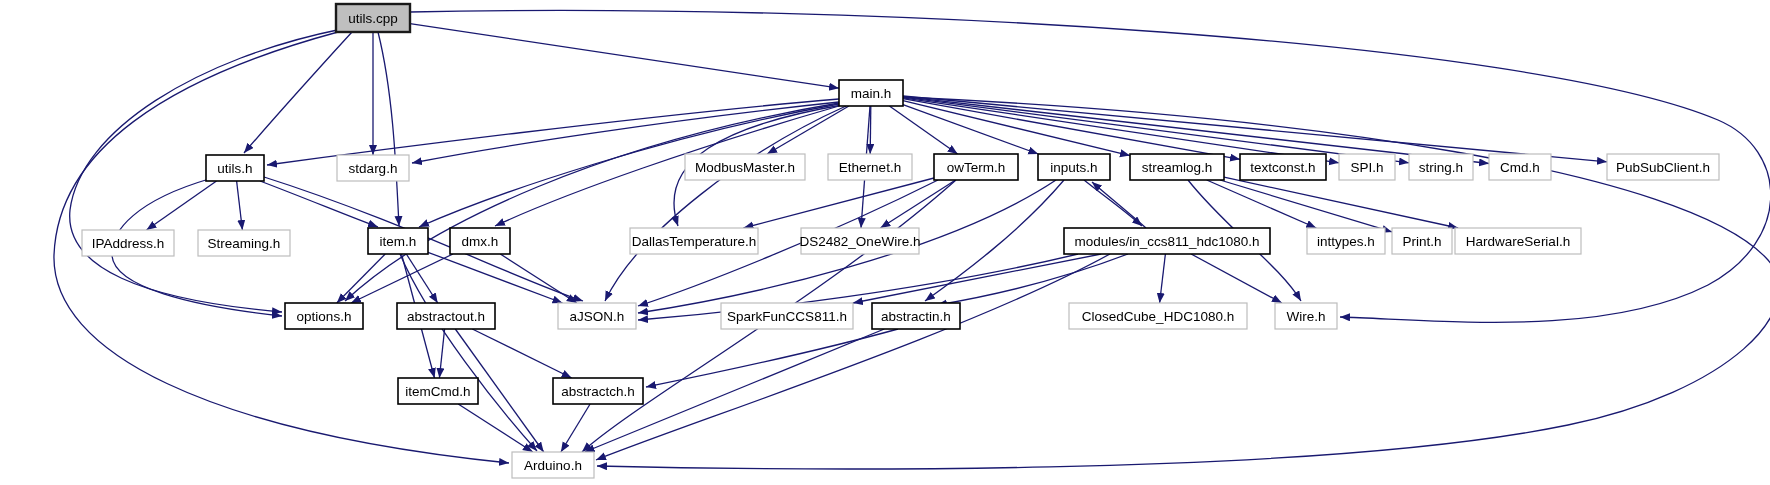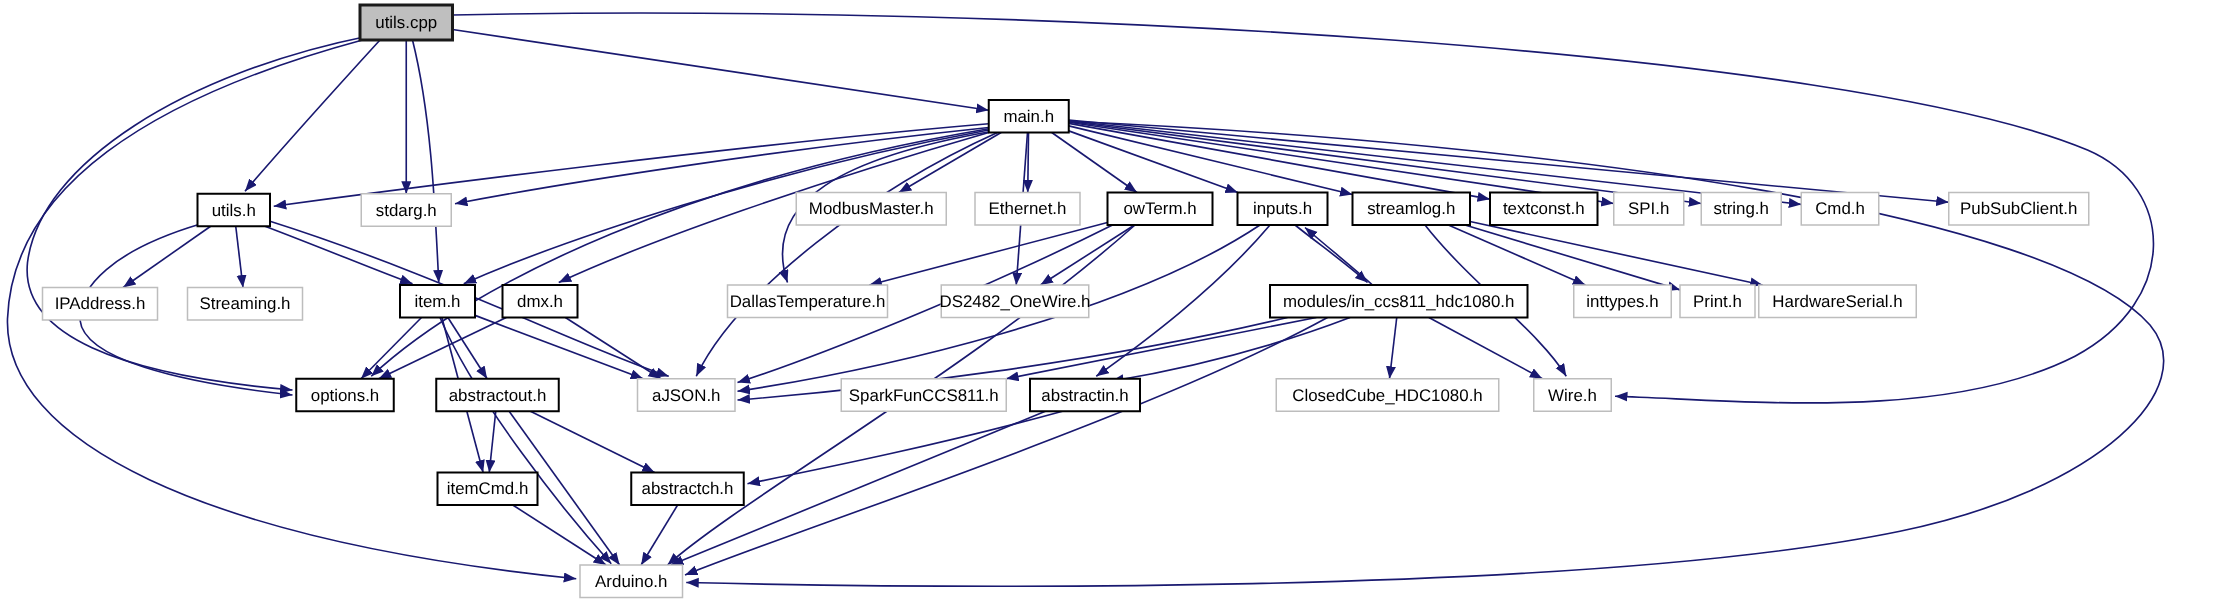--- a/index.html
+++ b/index.html
@@ -1,17 +1,17 @@
 <!DOCTYPE html>
 <html style="--edge-color: #191970; --source-fill: #bfbfbf;"><head>
 <meta charset="utf-8">
 <style>
   html,body{margin:0;padding:0;background:#ffffff;}
   body{width:1770px;height:485px;position:relative;font-family:"Liberation Sans",sans-serif;}
-  #graph-wrap{position:absolute;inset:0;}
+  #graph-wrap{position:absolute;inset:0;padding-left:48px;}
   svg{display:block;}
   .edge{fill:none;stroke:var(--edge-color,#191970);stroke-width:1.3;}
   .node-rect{fill:#ffffff;}
   .node-rect.internal{stroke:#000000;stroke-width:1.6;}
   .node-rect.external{stroke:#bdbdbd;stroke-width:1.2;}
   .node-rect.source{fill:var(--source-fill,#bfbfbf);stroke:#1a1a1a;stroke-width:2.4;}
   .node-label{fill:#000000;font-size:13.5px;text-anchor:middle;}
 </style>
 </head>
 <body>

